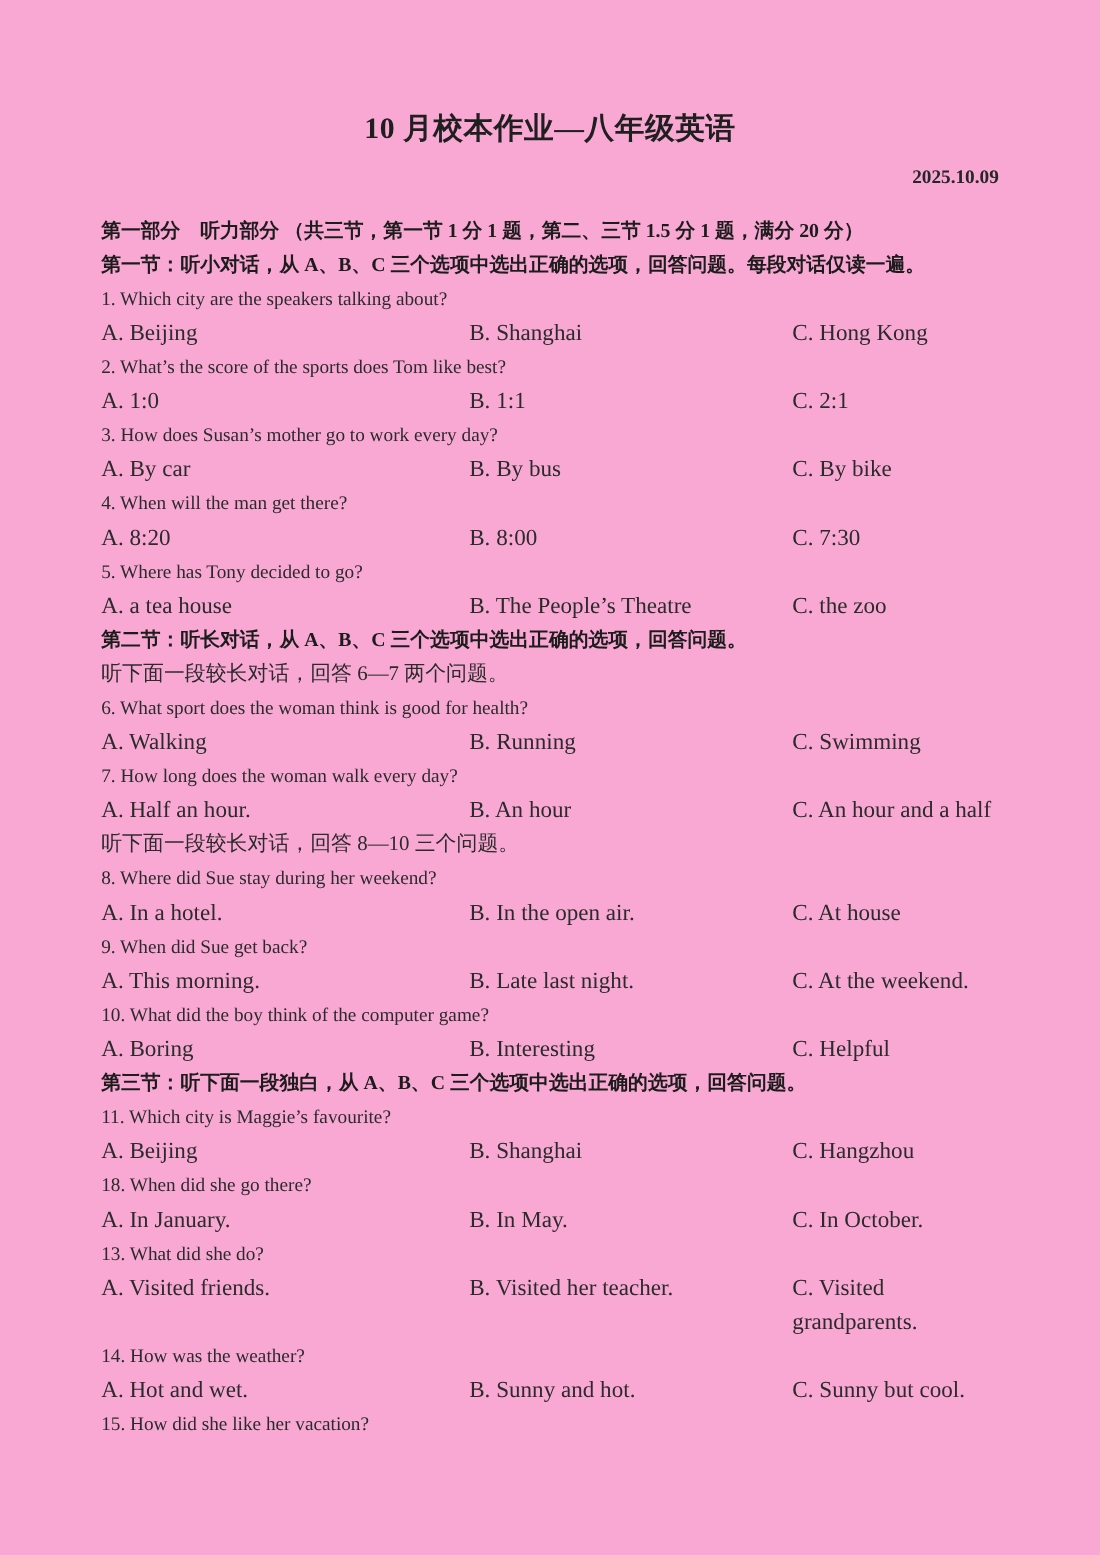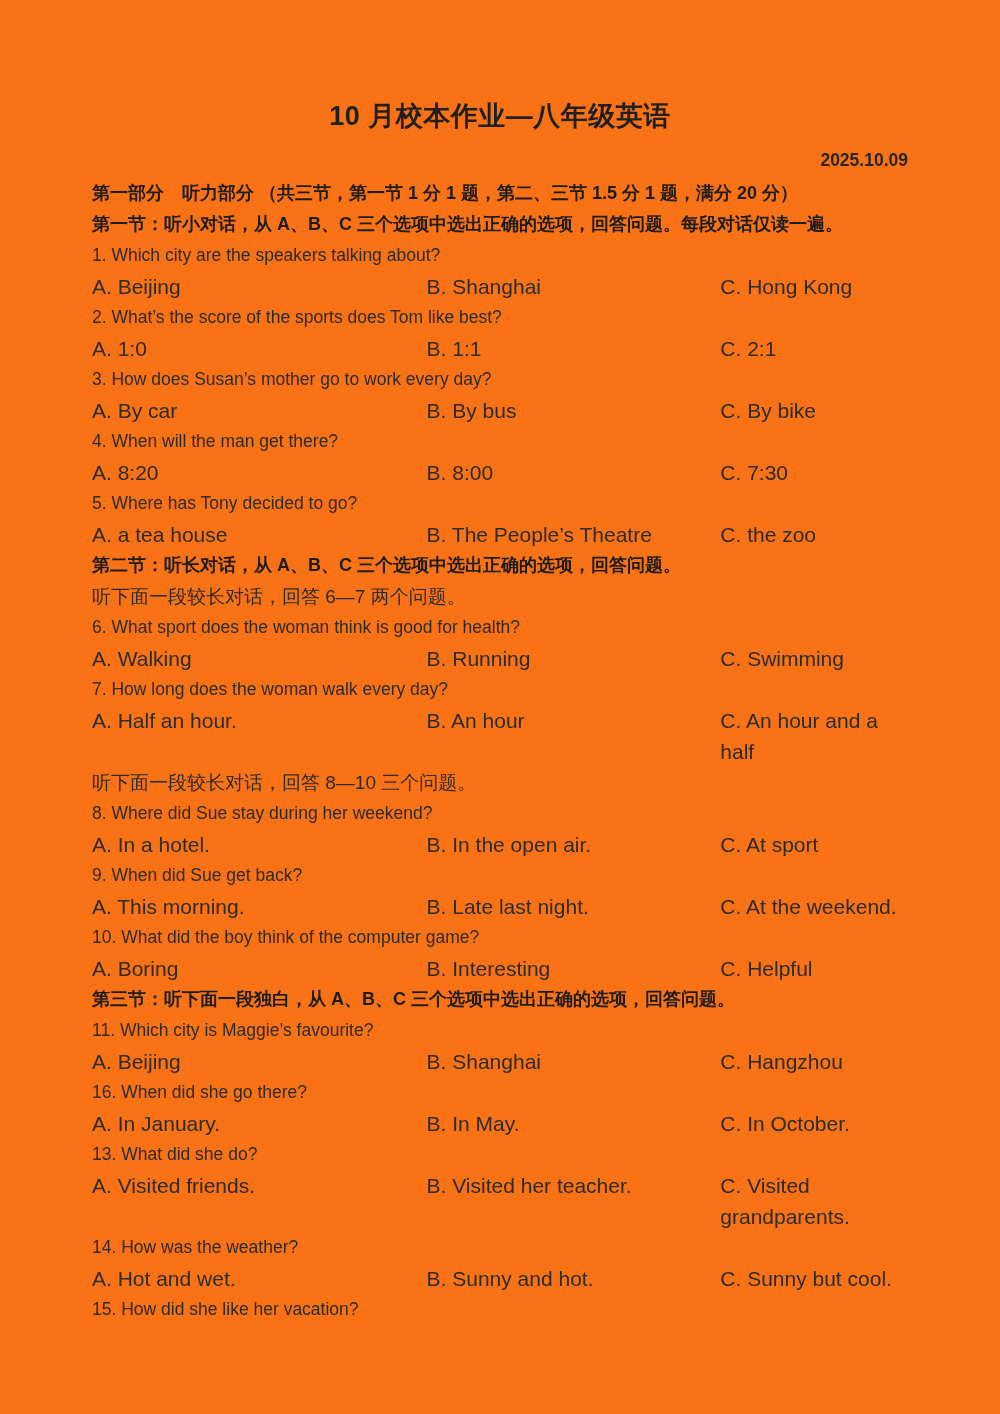--- a/index.html
+++ b/index.html
@@ -1,42 +1,42 @@
 <!DOCTYPE html>
 <html><head>
 <meta charset="utf-8">
 <style>
   html, body { margin: 0; padding: 0; background: #e9e9e9; }
   .page {
     width: 1000px;
     height: 1414px;
     margin: 0 auto;
-    background: #f97316;
+    background: #f9a8d4;
     box-sizing: border-box;
     padding: 100px 92px 0 92px;
-    font-family: Liberation Sans, sans-serif;
+    font-family: Liberation Serif, serif;
     color: #2b2b2b;
     overflow: hidden;
   }
   .title {
     text-align: center;
     font-size: 27px;
     font-weight: 700;
     color: #1f1f1f;
     line-height: 1.25;
     margin: 0 0 10px 0;
     letter-spacing: 0.5px;
   }
   .date {
     text-align: right;
     font-weight: 700;
     font-size: 17.5px;
     line-height: 32px;
     color: #262626;
-    margin-bottom: 2px;
+    margin-bottom: 18px;
   }
   .line {
     font-size: 19px;
     line-height: 31px;
     white-space: pre-wrap;
   }
   .part-header, .section-header {
     font-weight: 700;
     font-size: 18px;
     color: #1c1c1c;
@@ -103,42 +103,42 @@
       <div class="options">
         <span class="opt opt-a">A. Half an hour.</span>
         <span class="opt opt-b">B. An hour</span>
         <span class="opt opt-c">C. An hour and a half</span>
       </div>
       <div class="line instruction">听下面一段较长对话，回答 8—10 三个问题。</div>
       <div class="question line">8. Where did Sue stay during her weekend?</div>
       <div class="options">
         <span class="opt opt-a">A. In a hotel.</span>
         <span class="opt opt-b">B. In the open air.</span>
-        <span class="opt opt-c">C. At sport</span>
+        <span class="opt opt-c">C. At house</span>
       </div>
       <div class="question line">9. When did Sue get back?</div>
       <div class="options">
         <span class="opt opt-a">A. This morning.</span>
         <span class="opt opt-b">B. Late last night.</span>
         <span class="opt opt-c">C. At the weekend.</span>
       </div>
       <div class="question line">10. What did the boy think of the computer game?</div>
       <div class="options">
         <span class="opt opt-a">A. Boring</span>
         <span class="opt opt-b">B. Interesting</span>
         <span class="opt opt-c">C. Helpful</span>
       </div>
       <div class="line section-header">第三节：听下面一段独白，从 A、B、C 三个选项中选出正确的选项，回答问题。</div>
       <div class="question line">11. Which city is Maggie’s favourite?</div>
       <div class="options">
         <span class="opt opt-a">A. Beijing</span>
         <span class="opt opt-b">B. Shanghai</span>
         <span class="opt opt-c">C. Hangzhou</span>
       </div>
-      <div class="question line">16. When did she go there?</div>
+      <div class="question line">18. When did she go there?</div>
       <div class="options">
         <span class="opt opt-a">A. In January.</span>
         <span class="opt opt-b">B. In May.</span>
         <span class="opt opt-c">C. In October.</span>
       </div>
       <div class="question line">13. What did she do?</div>
       <div class="options">
         <span class="opt opt-a">A. Visited friends.</span>
         <span class="opt opt-b">B. Visited her teacher.</span>
         <span class="opt opt-c">C. Visited grandparents.</span>

